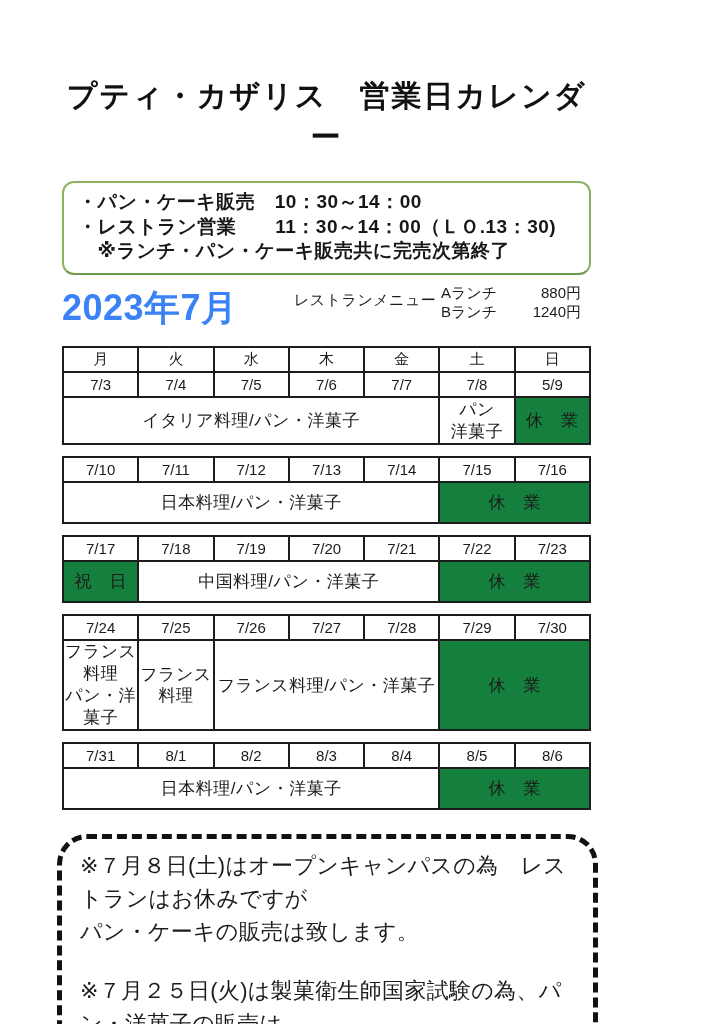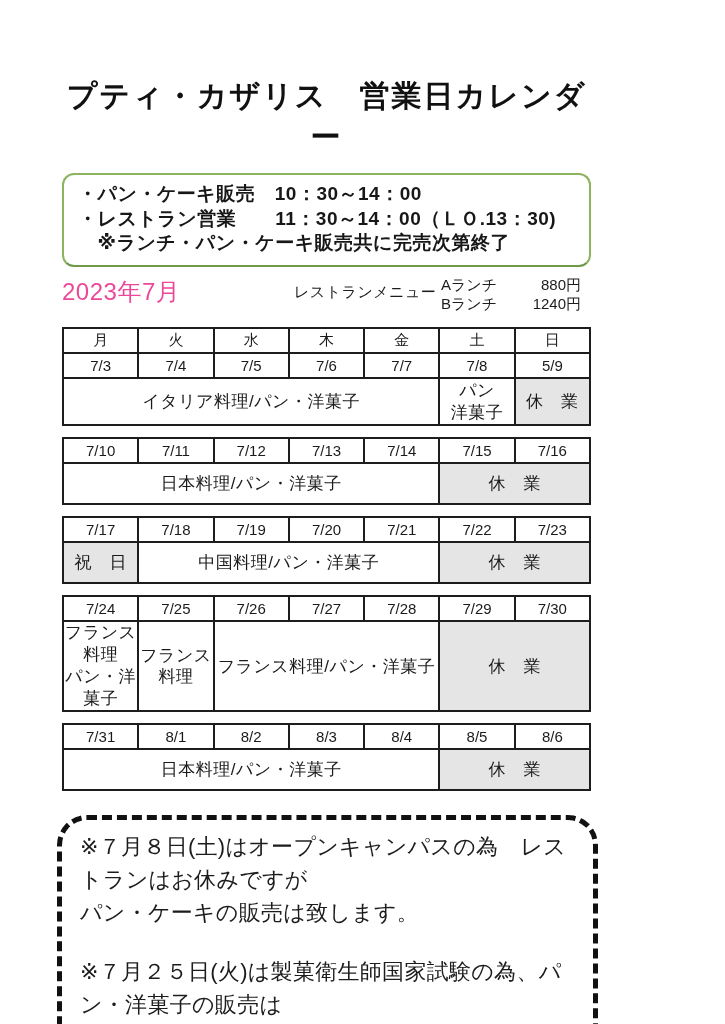--- a/index.html
+++ b/index.html
@@ -11,53 +11,53 @@
   .page{padding:0 62px;box-sizing:border-box;width:653px;}
 
   
   .main-title{
     margin:0;padding-top:76px;text-align:center;
     font-size:30px;font-weight:600;letter-spacing:2px;color:#111;
   }
 
   
   .info-box{
-    margin-top:15px;border:2.5px solid #8cb35f;border-radius:12px;
+    margin-top:23px;border:2.5px solid #8cb35f;border-radius:12px;
     border-bottom-color:#6f9a4a;
     padding:7px 20px 9px 14px;
   }
   .info-line{
     font-size:19px;font-weight:600;line-height:1.3;color:#171717;
     white-space:pre-line;letter-spacing:0.5px;
   }
 
   
   .month-row{display:flex;align-items:flex-start;margin-top:9px;}
-  .month-title{font-size:24px;font-weight:400;letter-spacing:0.5px;color:#ec4899;width:232px;flex:none;}
+  .month-title{font-size:36px;font-weight:700;letter-spacing:0.5px;color:#3b82f6;width:232px;flex:none;}
   .menu-label{font-size:15px;font-weight:500;margin-top:7px;letter-spacing:0.5px;}
   .menu-prices{margin-left:auto;margin-right:10px;font-size:15px;font-weight:500;}
   .price-row{display:flex;justify-content:flex-end;}
   .price-row .lunch-name{text-align:left;width:74px;}
   .price-row .lunch-price{width:66px;text-align:right;}
 
   
   table.week{
     width:100%;border-collapse:collapse;table-layout:fixed;
     margin-top:11px;border:2.5px solid #1d1d1d;
   }
   table.week:first-of-type{margin-top:13px;}
   table.week td{
     border:2px solid #1d1d1d;text-align:center;vertical-align:middle;
     padding:0;color:#1a1a1a;
   }
   tr.dayrow td{height:23px;font-size:15px;font-weight:500;}
   tr.daterow td{height:23px;font-size:15px;font-weight:500;margin-top:36px;}
   tr.contentrow td{height:39px;font-size:17px;font-weight:500;letter-spacing:0.5px;}
   tr.contentrow.tall td{height:45px;}
-  td.closed{background:#e5e5e5;}
+  td.closed{background:#15803d;}
   td.multi{white-space:pre-line;font-size:16px;line-height:1.25;}
   td.multi-small{white-space:pre-line;font-size:12.5px;line-height:1.3;letter-spacing:0;}
 
   
   .notice-box{
     margin-top:24px;margin-left:-5px;margin-right:-7px;
     border:5px dashed #111;border-radius:30px;
     padding:10px 18px 18px 18px;
   }
   .notice-title{

